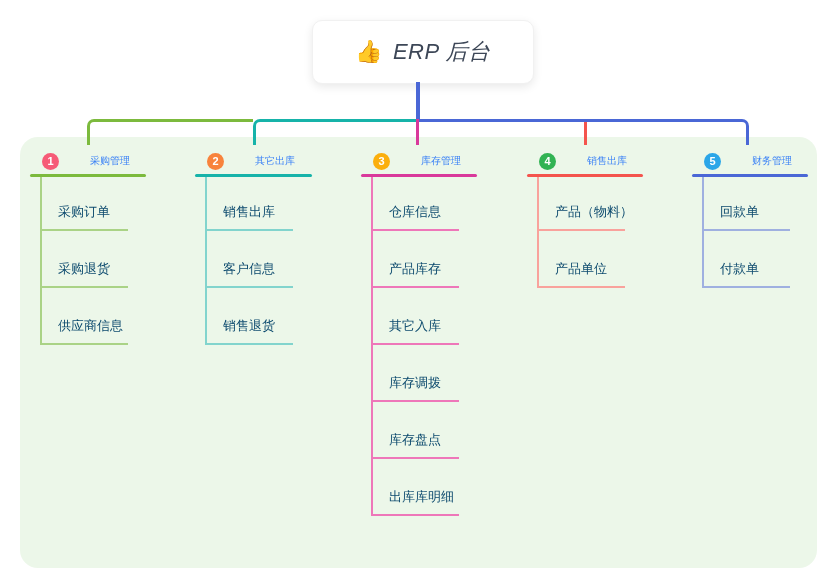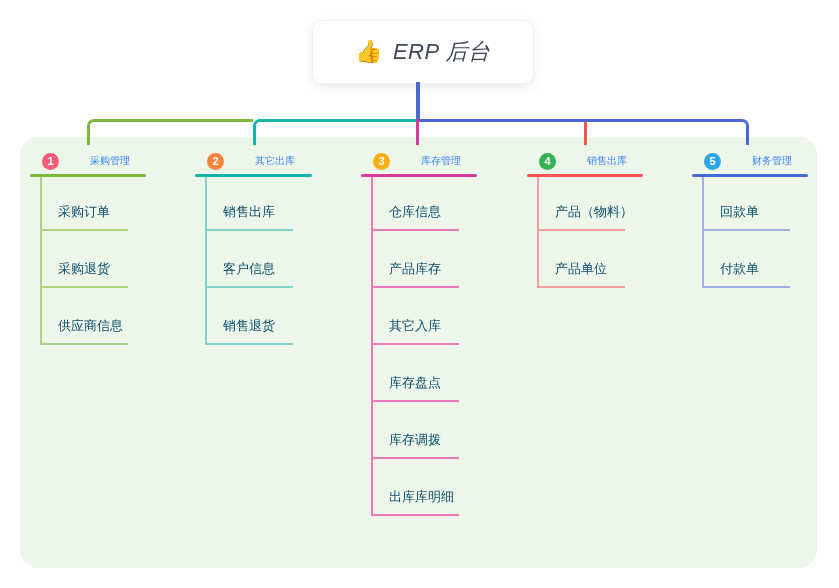--- a/index.html
+++ b/index.html
@@ -113,24 +113,24 @@
     <div class="kid">
         <span class="kid-label">仓库信息</span>
       </div>
     <div class="kid">
         <span class="kid-label">产品库存</span>
       </div>
     <div class="kid">
         <span class="kid-label">其它入库</span>
       </div>
     <div class="kid">
-        <span class="kid-label">库存盘点</span>
+        <span class="kid-label">库存调拨</span>
       </div>
     <div class="kid">
-        <span class="kid-label">库存调拨</span>
+        <span class="kid-label">库存盘点</span>
       </div>
     <div class="kid">
         <span class="kid-label">出库库明细</span>
       </div>
   </div>
 </div>
 
 <div class="branch" style="left: 527px; width: 116px; --c: #f4544d; --cl: #f9a29c;">
   <div class="b-title-row">
     <span class="badge" style="background-color: rgb(49, 179, 83);">4</span>

